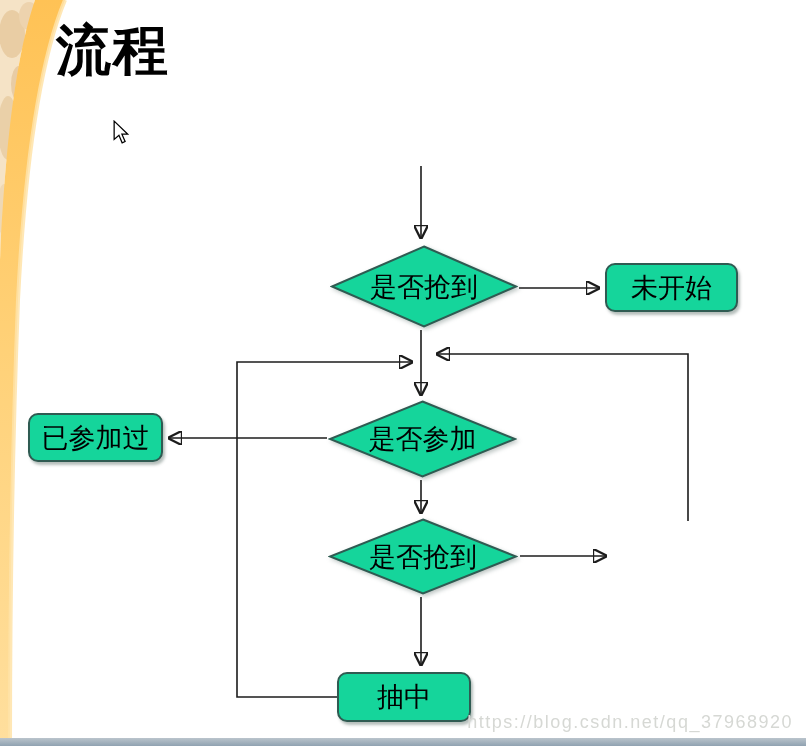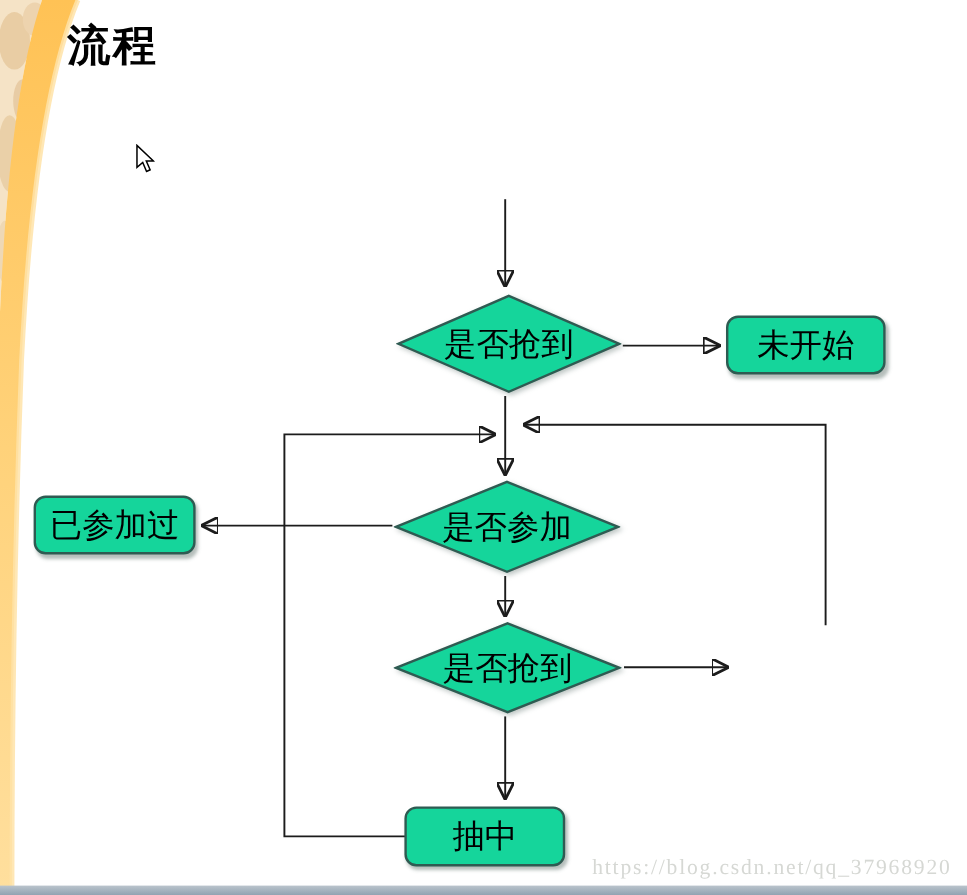--- a/index.html
+++ b/index.html
@@ -15,21 +15,21 @@
   html,body{margin:0;padding:0;}
   body{
     width:806px;height:746px;overflow:hidden;background:#fff;
     font-family:"Liberation Sans","DejaVu Sans",sans-serif;
     position:relative;
   }
   .slide{position:absolute;inset:0;background:#ffffff;}
   .deco-band{position:absolute;left:0;top:0;width:70px;height:746px;}
   .page-title{
     position:absolute;left:56px;top:14px;
-    font-size:36px;font-weight:bold;color:#000;letter-spacing:2px;
+    font-size:55px;font-weight:bold;color:#000;letter-spacing:2px;
   }
   .connector-layer{position:absolute;left:0;top:0;width:806px;height:746px;pointer-events:none;}
   .connector-layer path{stroke:var(--connector);stroke-width:1.6;fill:none;}
   .rect-node{
     position:absolute;display:flex;align-items:center;justify-content:center;
     background:var(--shape-fill);
     border:2px solid var(--shape-border);
     border-radius:10px;
     box-shadow:2px 3px 3px rgba(90,110,105,.45);
     font-size:27px;color:#000;box-sizing:border-box;
@@ -38,21 +38,21 @@
     position:absolute;display:flex;align-items:center;justify-content:center;
     font-size:27px;color:#000;
   }
   .diamond-node svg{
     position:absolute;left:0;top:0;width:100%;height:100%;
     filter:drop-shadow(2px 2px 2px rgba(90,110,105,.4));
   }
   .diamond-node .lbl{position:relative;z-index:1;}
   .watermark{
     position:absolute;top:712px;right:13px;
-    font-family:Liberation Serif, serif;
+    font-family:Liberation Sans, sans-serif;
     font-size:18px;letter-spacing:1.5px;color:var(--watermark);
   }
   .footer-bar{
     position:absolute;left:0;top:738px;width:806px;height:8px;
     background:linear-gradient(#bac4cc,var(--footer-bar));
   }
   .cursor{position:absolute;left:113px;top:120px;width:16px;height:24px;}
   
   #n-miaosha      {left:353px;top:112px;width:134px;height:50px;}
   #n-weikaishi    {left:605px;top:263px;width:133px;height:49px;}

